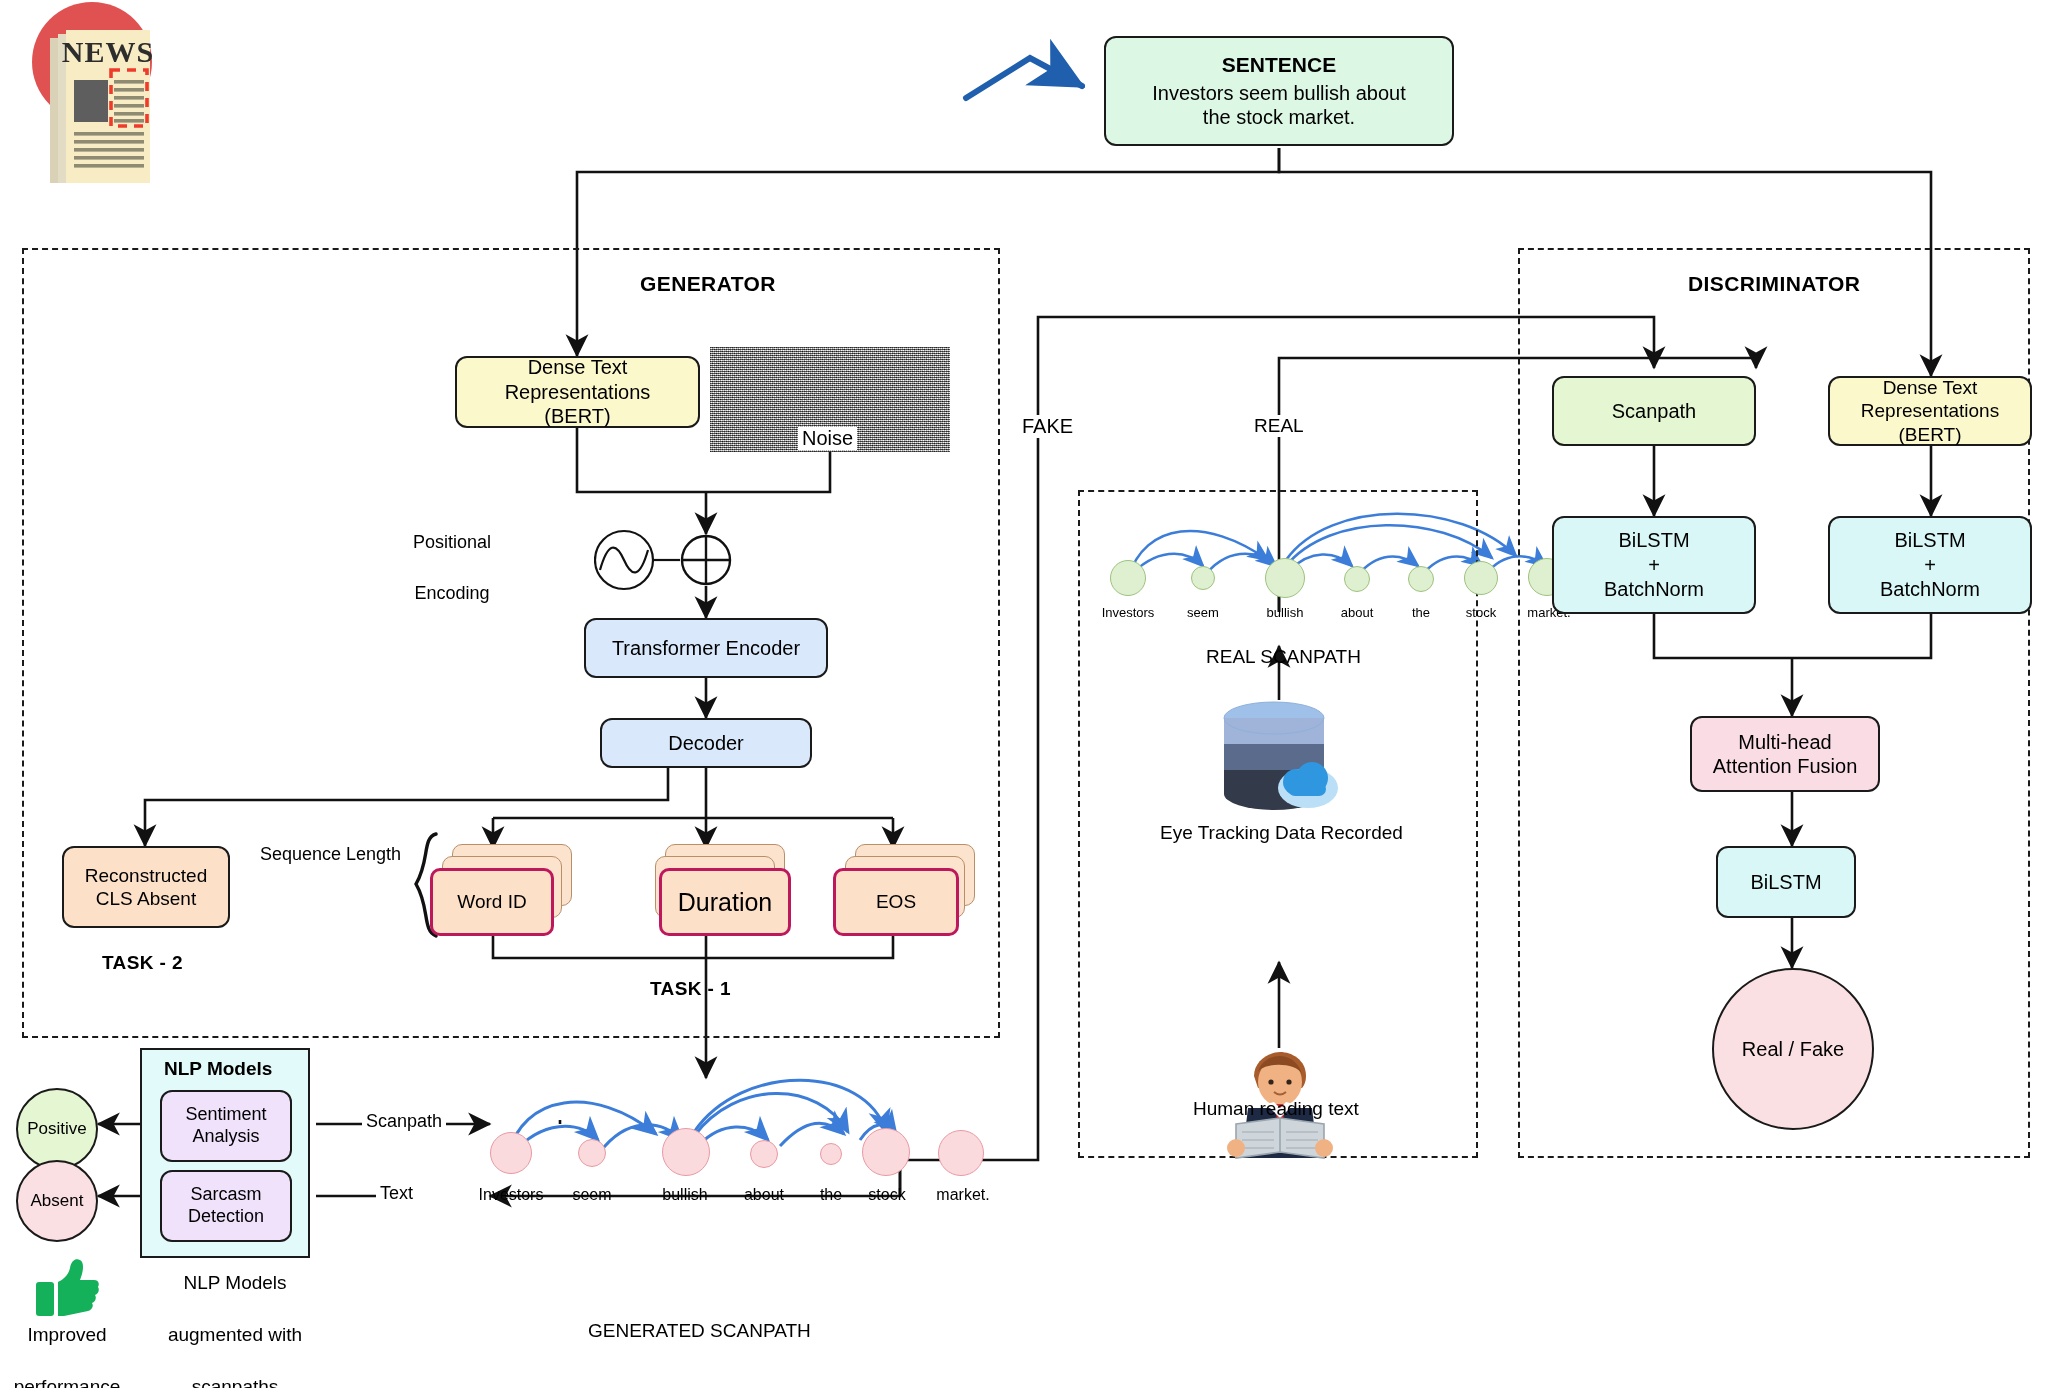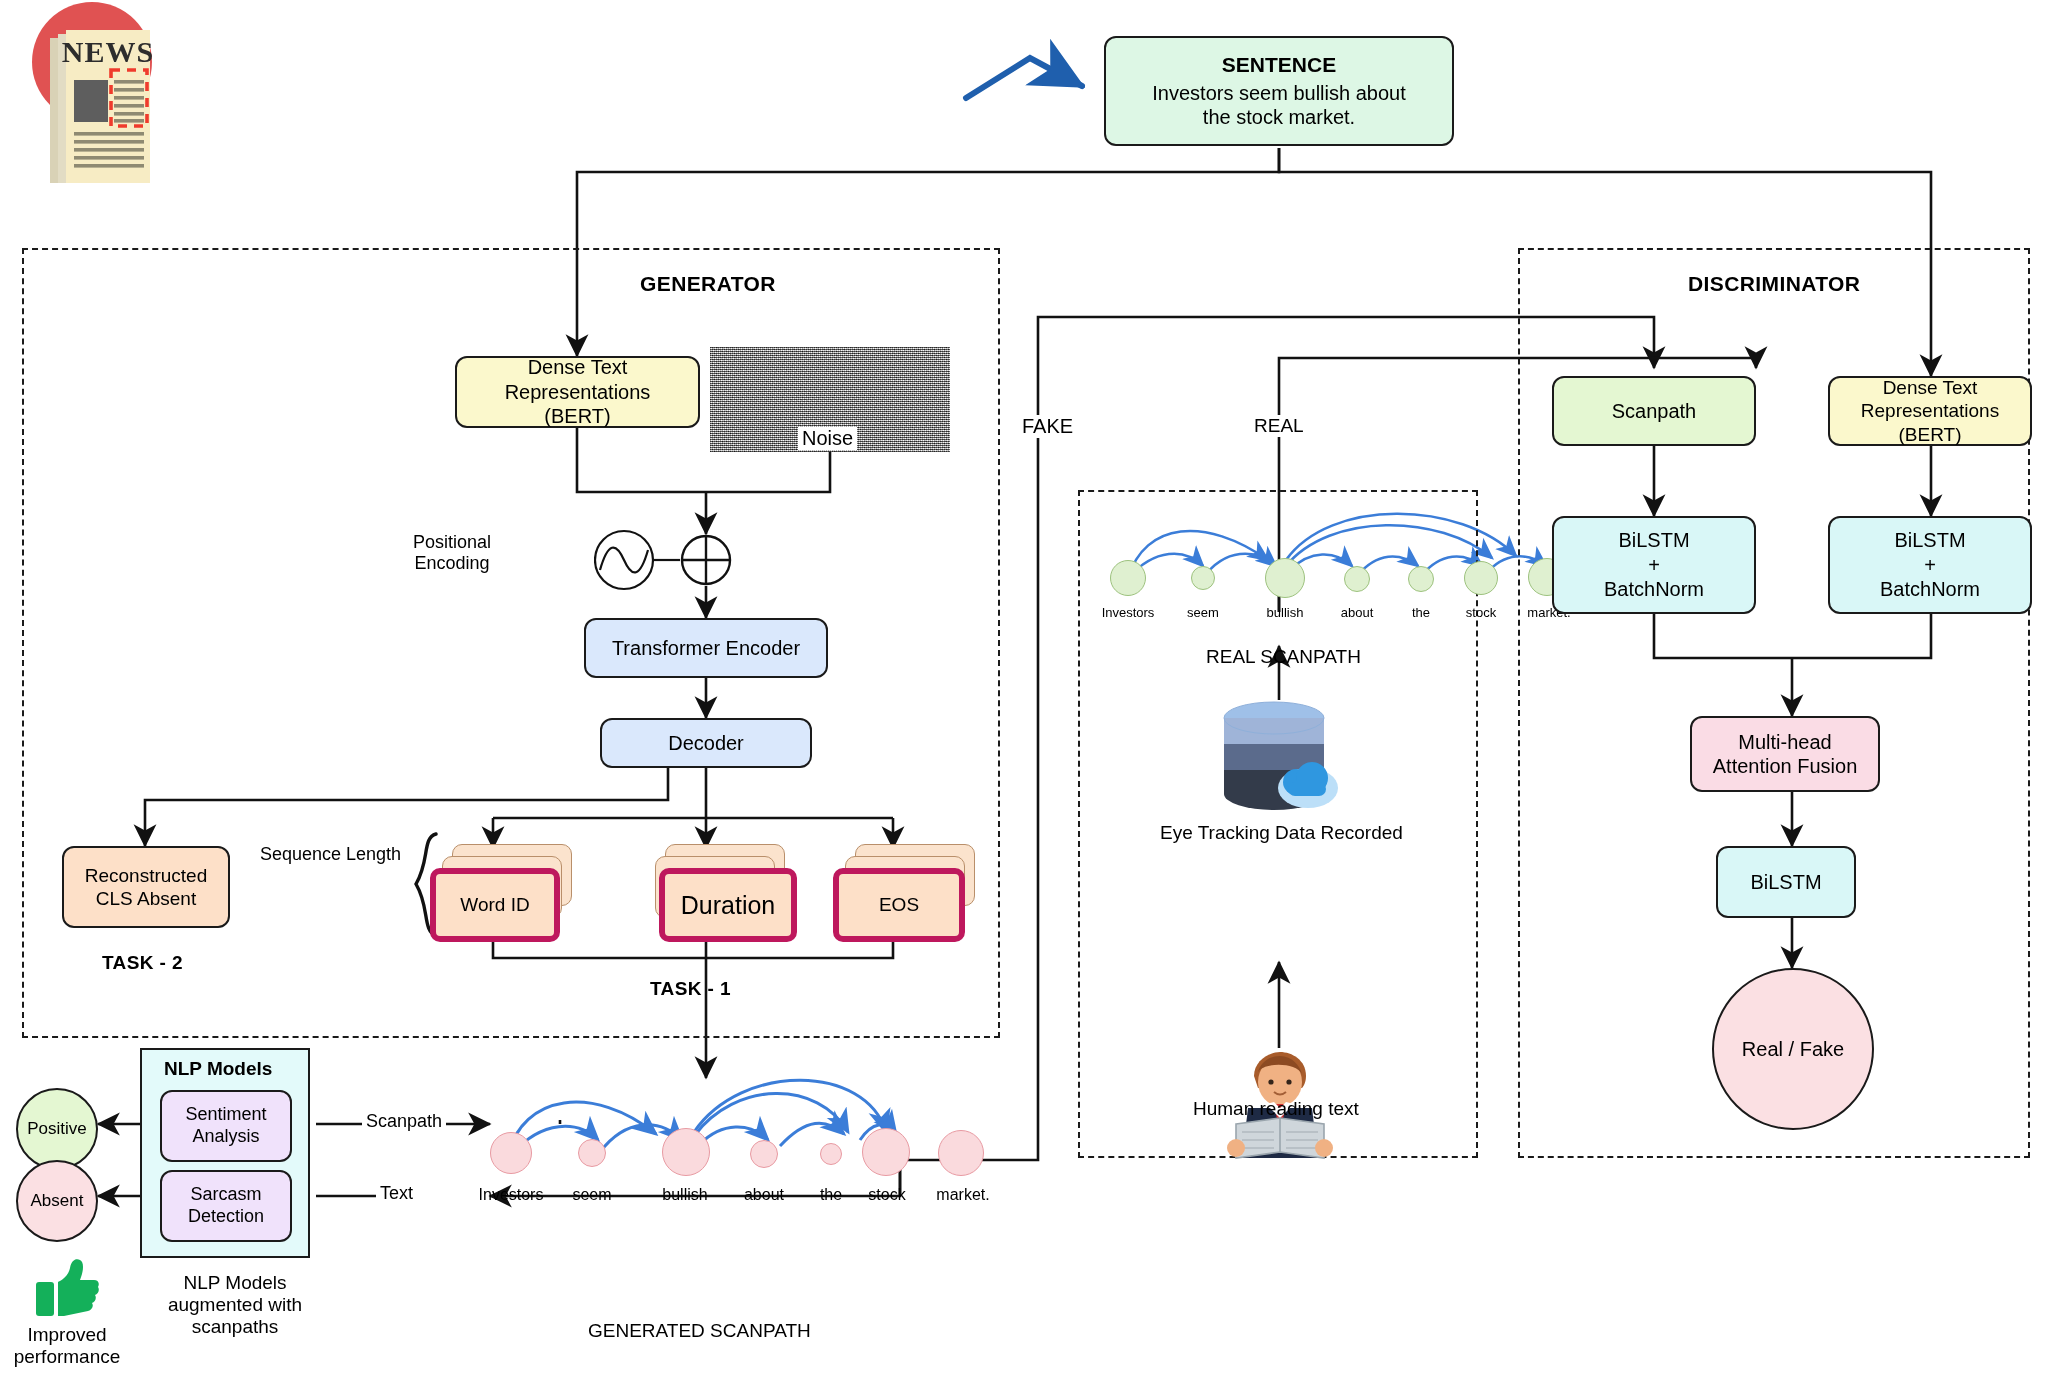--- a/index.html
+++ b/index.html
@@ -6,21 +6,21 @@
   body{width:2048px;height:1388px;position:relative;overflow:hidden;
        font-family:"Liberation Sans","DejaVu Sans",sans-serif;color:#000;}
   #stage{position:absolute;left:0;top:0;width:2048px;height:1388px;}
   svg.layer{position:absolute;left:0;top:0;width:2048px;height:1388px;overflow:visible;pointer-events:none;}
 
   .node{position:absolute;box-sizing:border-box;display:flex;align-items:center;
         justify-content:center;text-align:center;border:2px solid #1a1a1a;
         line-height:1.22;}
   .rnd{border-radius:12px;}
   .lbl{position:absolute;white-space:pre;}
-  .ctr{display:flex;align-items:center;justify-content:center;text-align:center;}
+  .ctr{display:flex;align-items:center;justify-content:center;text-align:center;gap:30px;}
 
   .yellow{background:#fbf8cc;}
   .blue{background:#dae8fc;}
   .orange{background:#fde0c8;}
   .green{background:#e4f7d2;}
   .cyan{background:#d9f7f7;}
   .pink{background:#fadce5;}
   .violet{background:#f0e2fb;}
   .pinkpale{background:#fbe0e3;}
   .greenpale{background:#e4f7d2;}
@@ -33,21 +33,21 @@
     background-color:#c9c9c9;
     background-image:
       repeating-linear-gradient(0deg, rgba(0,0,0,.55) 0 1px, rgba(255,255,255,.5) 1px 2px),
       repeating-linear-gradient(90deg, rgba(0,0,0,.45) 0 1px, rgba(255,255,255,.45) 1px 2px),
       repeating-linear-gradient(37deg, rgba(0,0,0,.35) 0 1px, rgba(255,255,255,.3) 1px 3px),
       repeating-linear-gradient(117deg, rgba(0,0,0,.3) 0 1px, rgba(255,255,255,.3) 1px 3px);
   }
   .noiselabel{position:absolute;background:#fff;padding:0 4px;}
 
   .stackcard{position:absolute;border:1.6px solid #b98f6a;border-radius:10px;background:#fbe3cd;}
-  .frontcard{position:absolute;border:6px solid #be185d;border-radius:10px;background:#fde0c8;
+  .frontcard{position:absolute;border:3px solid #be185d;border-radius:10px;background:#fde0c8;
              display:flex;align-items:center;justify-content:center;}
 
   .circ{position:absolute;border-radius:50%;border:2px solid #1a1a1a;
         display:flex;align-items:center;justify-content:center;text-align:center;}
 
   .fix{position:absolute;border-radius:50%;box-sizing:border-box;}
   .fixg{background:#dff0d0;border:1.5px solid #9dc27e;}
   .fixp{background:#fadadd;border:1.5px solid #e89aa2;}
   .word{position:absolute;text-align:center;white-space:nowrap;}
 </style>

